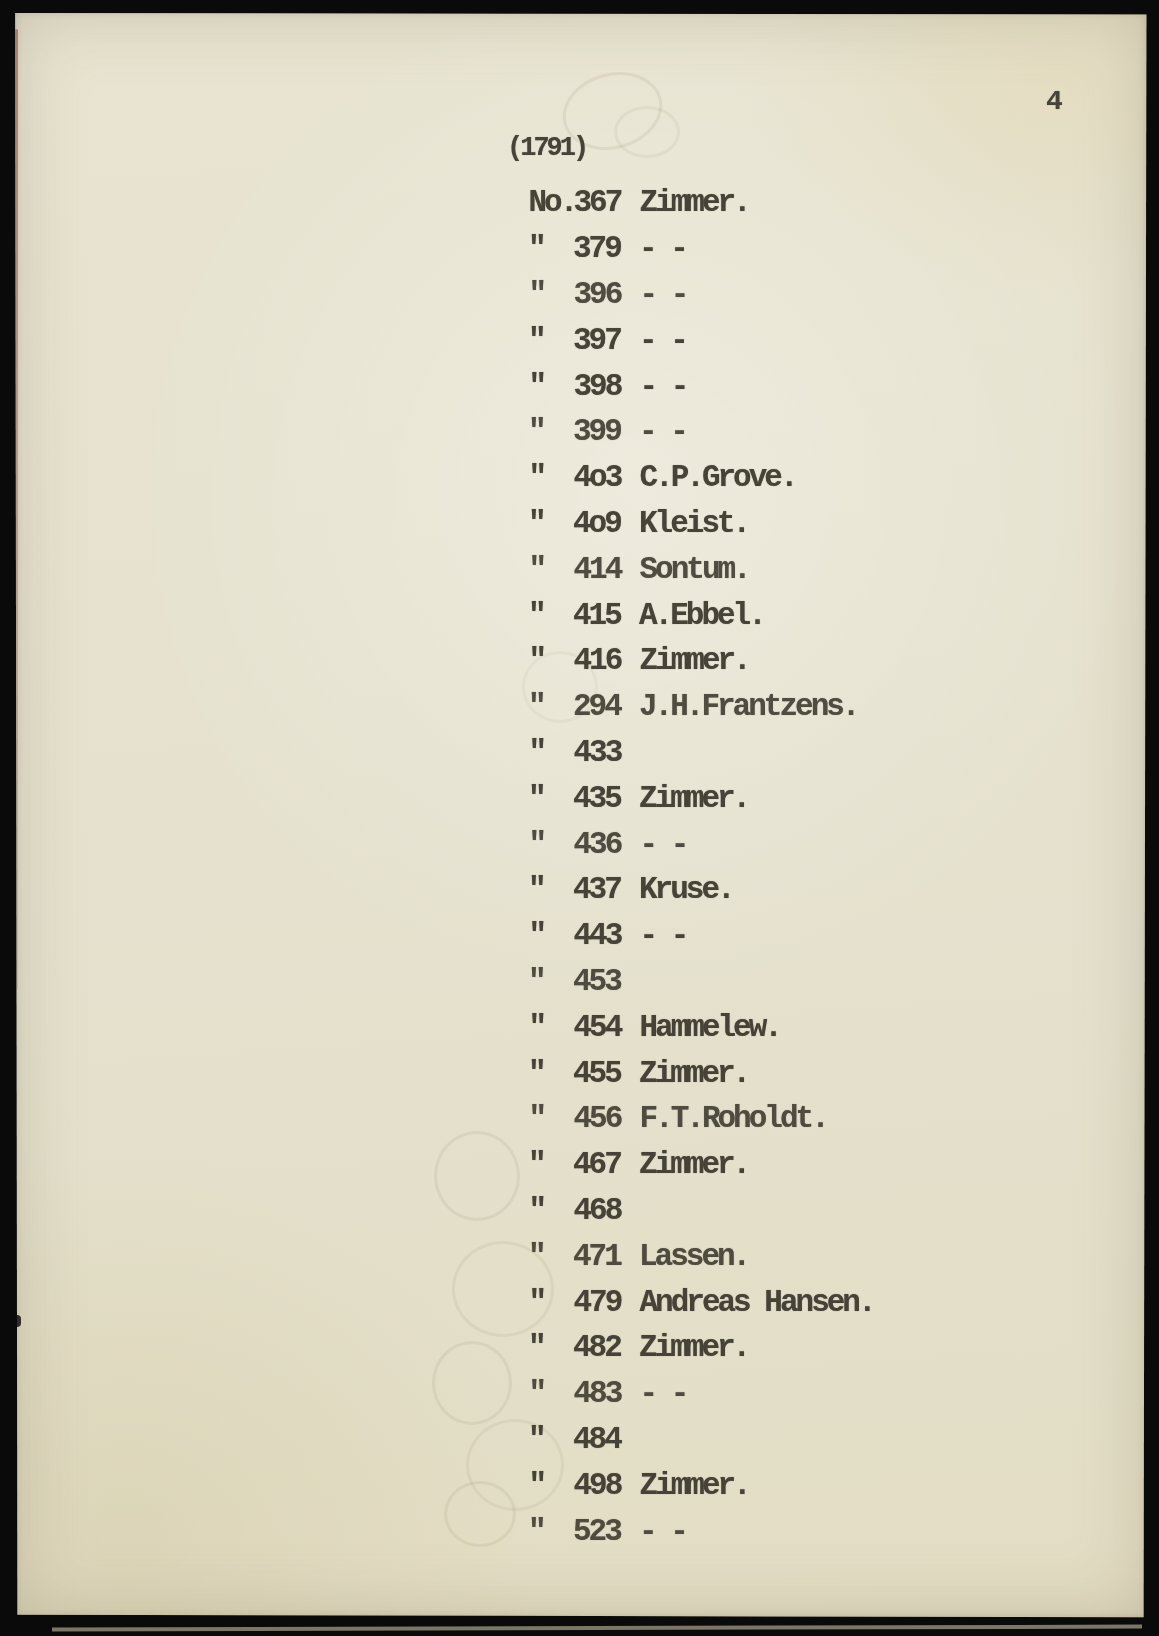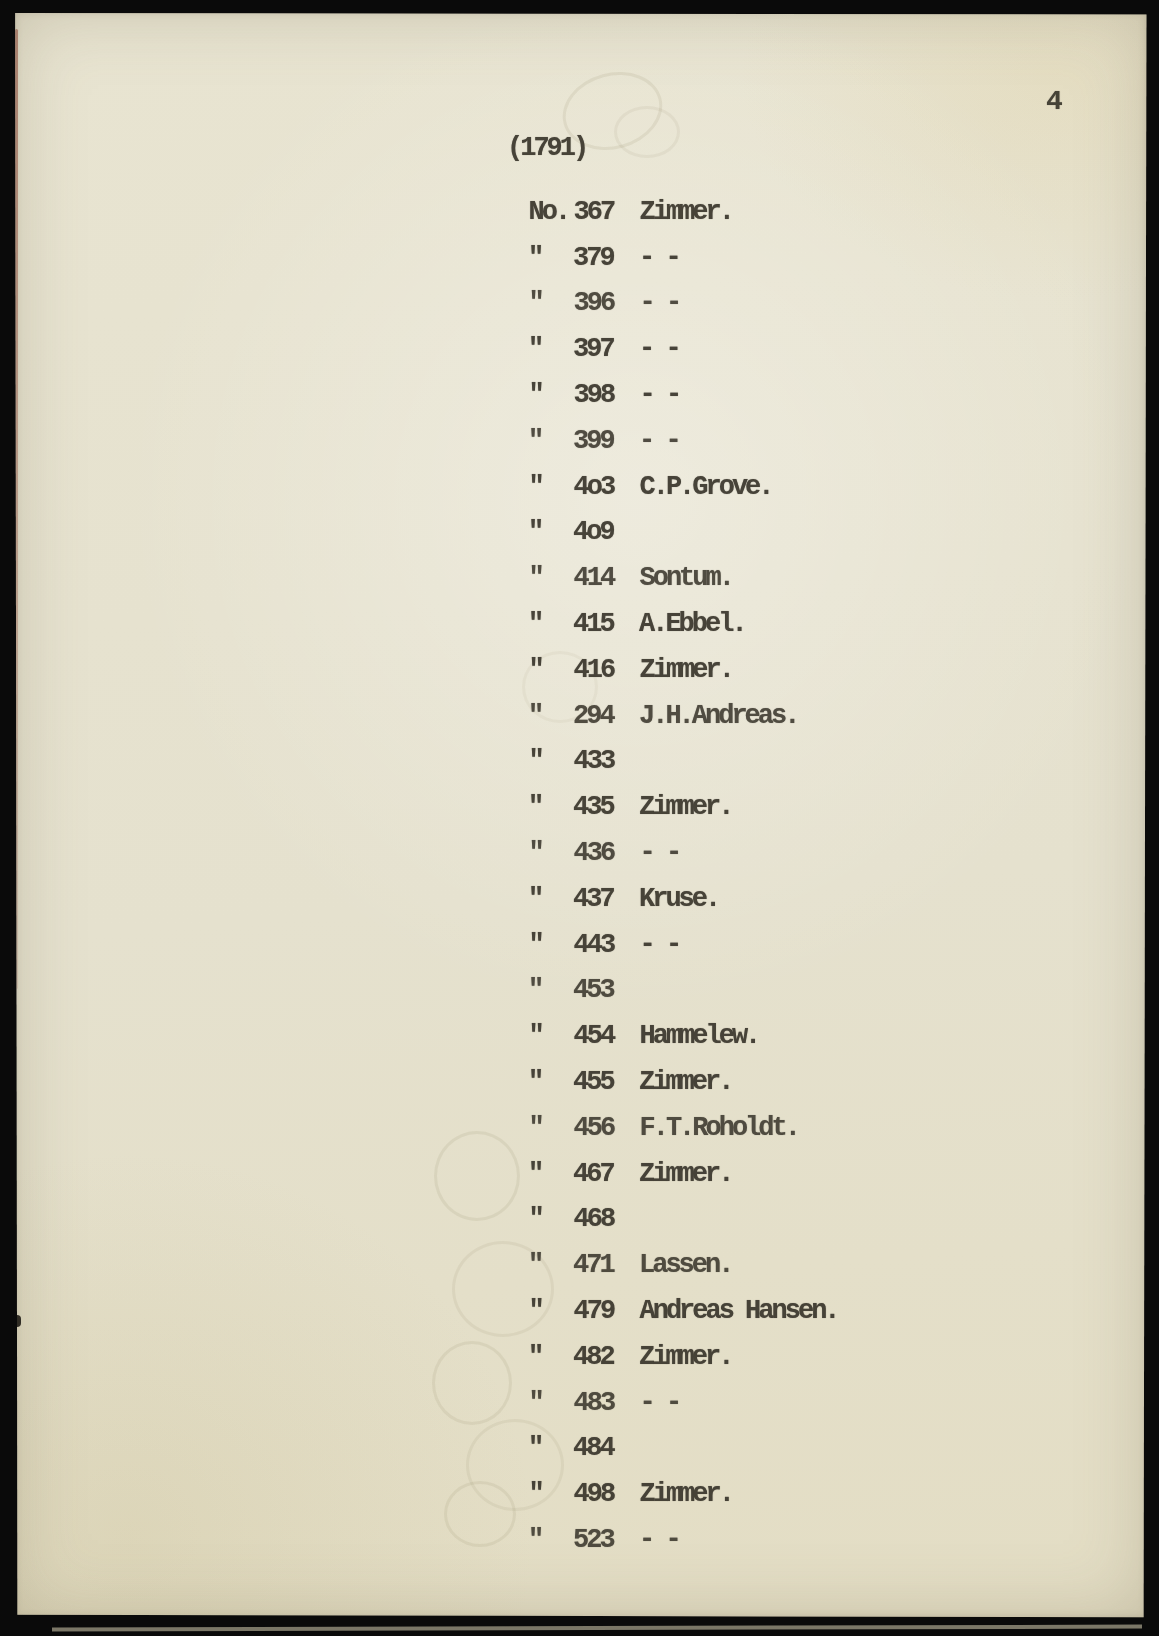--- a/index.html
+++ b/index.html
@@ -84,24 +84,24 @@
   }
   .entry-list {
     position: absolute;
     left: 514px;
     top: 169px;
     width: 560px;
   }
   .row {
     height: 45.8px;
     display: flex;
-    align-items: flex-end;
+    align-items: center;
     color: #3b372d;
     font-weight: bold;
-    font-size: 27px;
+    font-size: 31px;
     letter-spacing: -3px;
     line-height: 1;
     text-shadow: 0 0 1px rgba(59, 55, 45, 0.55);
     opacity: 0.93;
     white-space: pre;
   }
   .row:nth-child(odd)  { transform: translateX(0.5px); }
   .row:nth-child(3n)   { opacity: 0.88; }
   .row .prefix { width: 45px; flex: 0 0 45px; }
   .row .num    { width: 66px; flex: 0 0 66px; }
@@ -146,25 +146,25 @@
     <div class="typed year-heading">(1791)</div>
 
     <div class="entry-list">
         <div class="row"><span class="prefix">No.</span><span class="num">367</span><span class="name">Zimmer.</span></div>
         <div class="row"><span class="prefix">"</span><span class="num">379</span><span class="name">- -</span></div>
         <div class="row"><span class="prefix">"</span><span class="num">396</span><span class="name">- -</span></div>
         <div class="row"><span class="prefix">"</span><span class="num">397</span><span class="name">- -</span></div>
         <div class="row"><span class="prefix">"</span><span class="num">398</span><span class="name">- -</span></div>
         <div class="row"><span class="prefix">"</span><span class="num">399</span><span class="name">- -</span></div>
         <div class="row"><span class="prefix">"</span><span class="num">4o3</span><span class="name">C.P.Grove.</span></div>
-        <div class="row"><span class="prefix">"</span><span class="num">4o9</span></div>
+        <div class="row"><span class="prefix">"</span><span class="num">4o9</span><span class="name">Kleist.</span></div>
         <div class="row"><span class="prefix">"</span><span class="num">414</span><span class="name">Sontum.</span></div>
         <div class="row"><span class="prefix">"</span><span class="num">415</span><span class="name">A.Ebbel.</span></div>
         <div class="row"><span class="prefix">"</span><span class="num">416</span><span class="name">Zimmer.</span></div>
-        <div class="row"><span class="prefix">"</span><span class="num">294</span><span class="name">J.H.Andreas.</span></div>
+        <div class="row"><span class="prefix">"</span><span class="num">294</span><span class="name">J.H.Frantzens.</span></div>
         <div class="row"><span class="prefix">"</span><span class="num">433</span></div>
         <div class="row"><span class="prefix">"</span><span class="num">435</span><span class="name">Zimmer.</span></div>
         <div class="row"><span class="prefix">"</span><span class="num">436</span><span class="name">- -</span></div>
         <div class="row"><span class="prefix">"</span><span class="num">437</span><span class="name">Kruse.</span></div>
         <div class="row"><span class="prefix">"</span><span class="num">443</span><span class="name">- -</span></div>
         <div class="row"><span class="prefix">"</span><span class="num">453</span></div>
         <div class="row"><span class="prefix">"</span><span class="num">454</span><span class="name">Hammelew.</span></div>
         <div class="row"><span class="prefix">"</span><span class="num">455</span><span class="name">Zimmer.</span></div>
         <div class="row"><span class="prefix">"</span><span class="num">456</span><span class="name">F.T.Roholdt.</span></div>
         <div class="row"><span class="prefix">"</span><span class="num">467</span><span class="name">Zimmer.</span></div>

